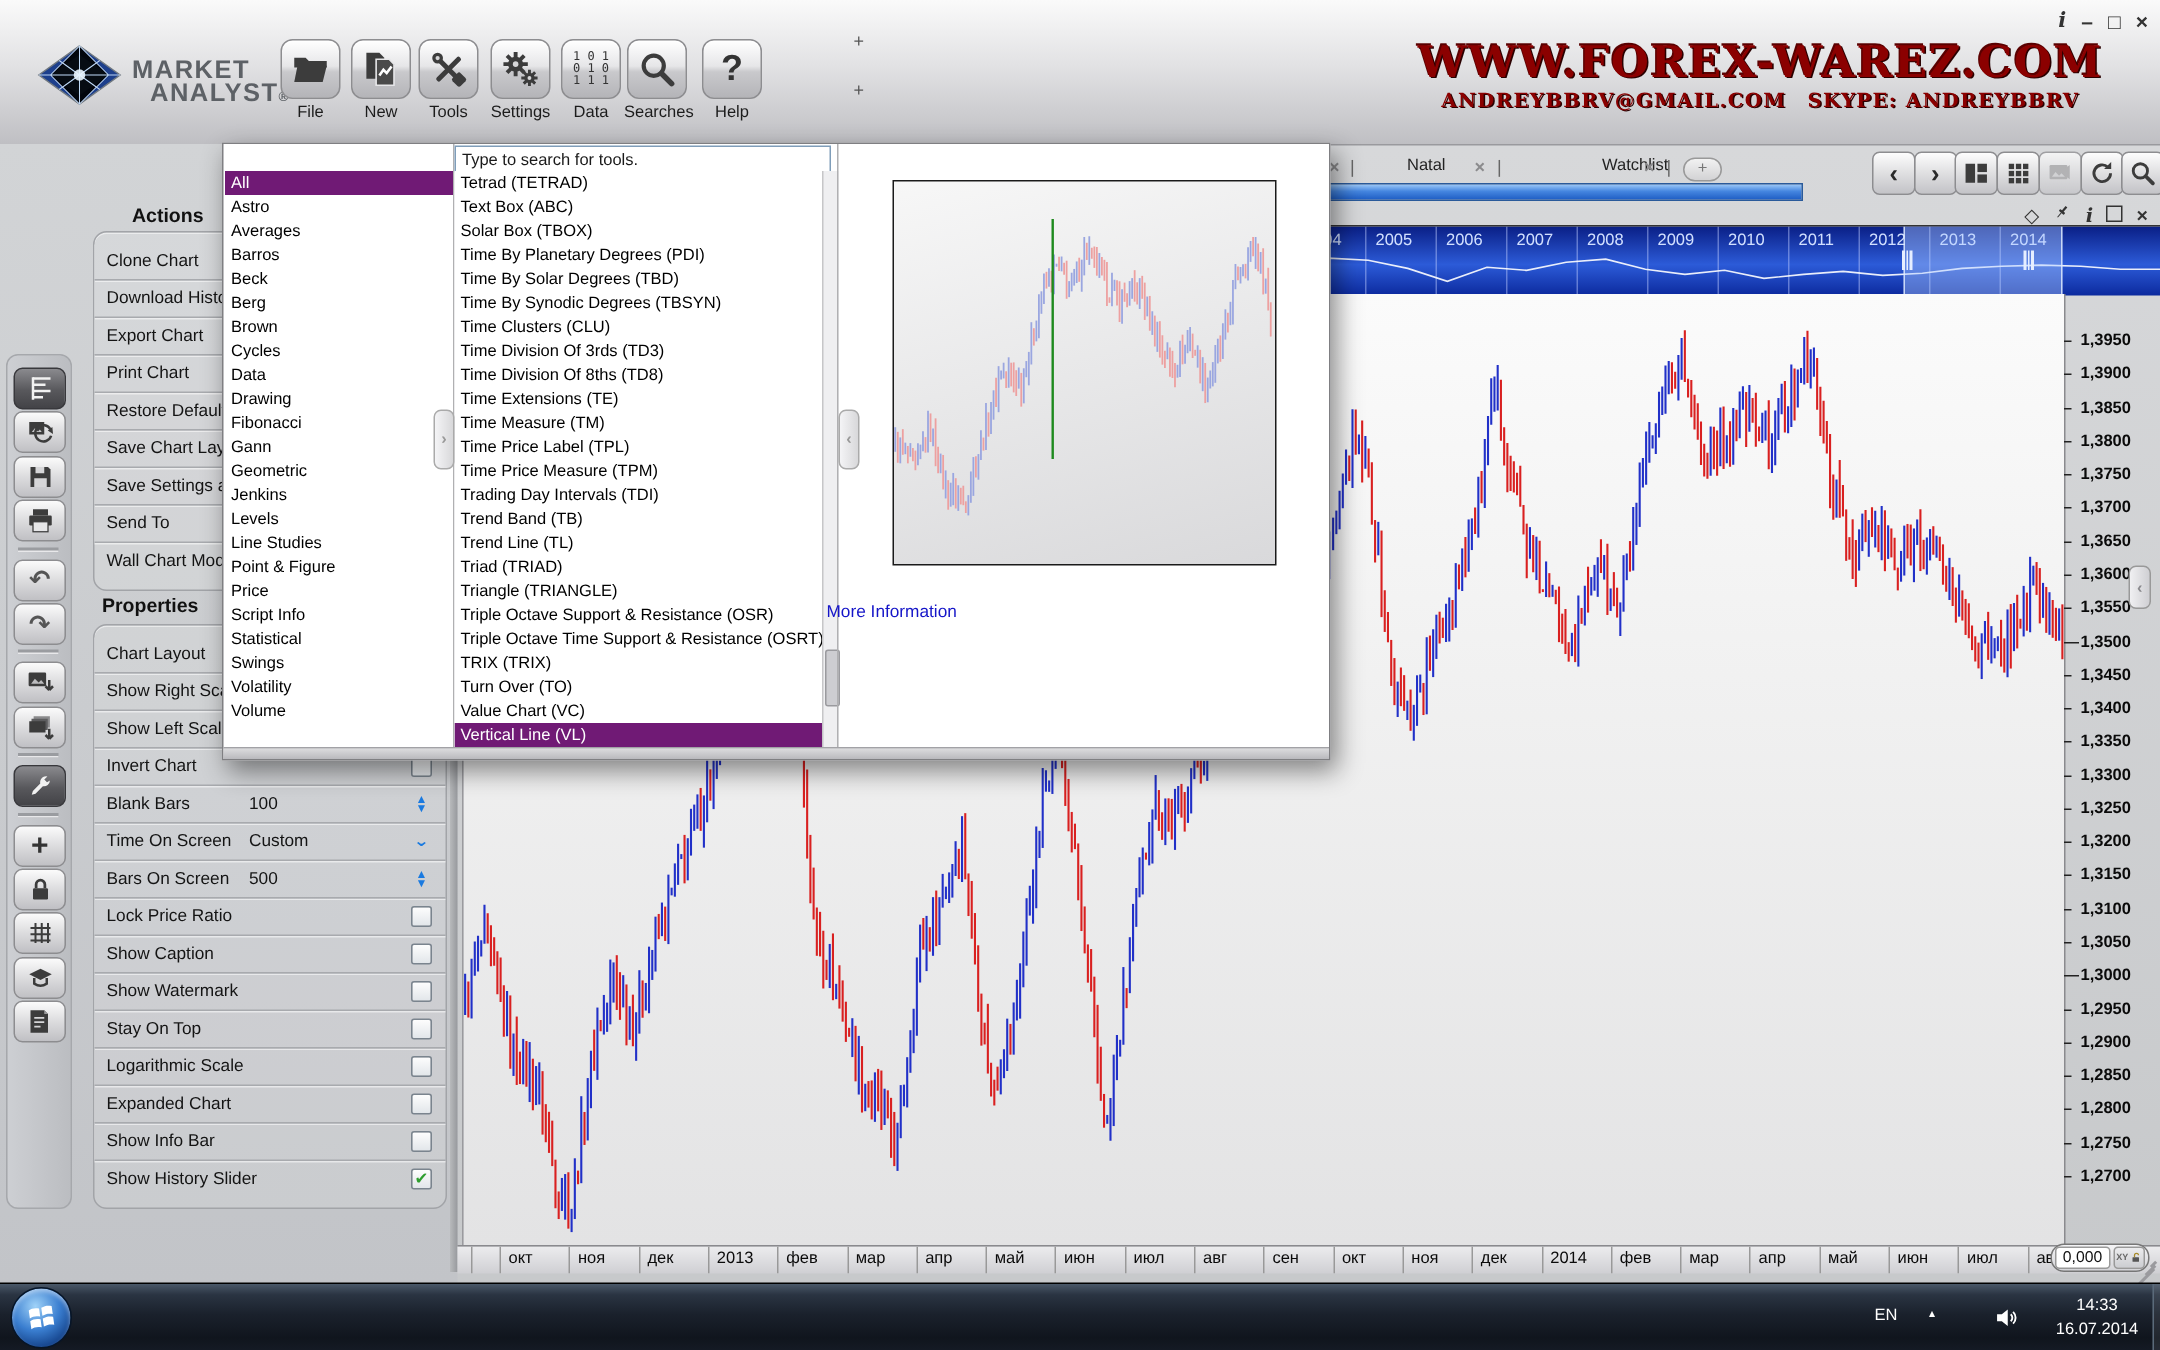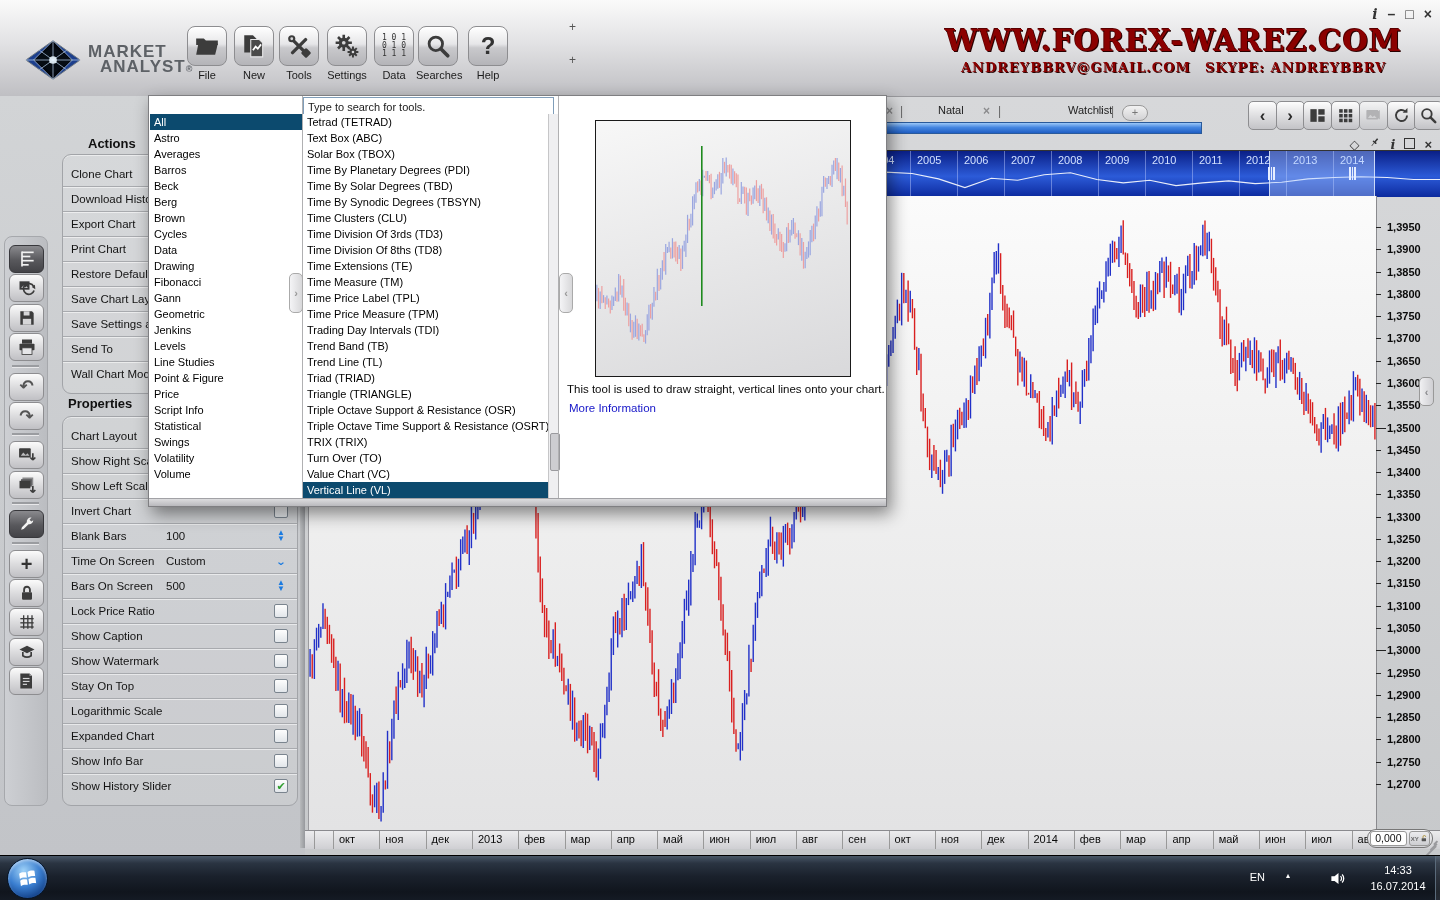--- a/index.html
+++ b/index.html
@@ -4,21 +4,21 @@
 <style>
   html,body{margin:0;padding:0;background:#000;}
   #stage{position:relative;width:1440px;height:900px;overflow:hidden;
     font-family:"Liberation Sans","DejaVu Sans",sans-serif;
     background:linear-gradient(180deg,#d9dadc,#c6c8ca);}
   .abs{position:absolute;}
   
   #chrome{left:0;top:0;width:1440px;height:96px;
     background:linear-gradient(180deg,#fafafa,#e2e2e4 45%,#cfcfd2 75%,#bfbfc3);
     border-bottom:1px solid #9a9a9e;}
-  .brand{left:24px;top:28px;width:230px;height:64px;display:flex;align-items:center;}
+  .brand{left:24px;top:8px;width:230px;height:64px;display:flex;align-items:flex-end;}
   .brand-txt{margin-left:6px;color:#5d6166;font-weight:bold;line-height:15px;font-size:17px;letter-spacing:1px;}
   .brand-txt .l2{margin-left:12px;}
   .tb-item{position:absolute;top:26px;width:44px;text-align:center;cursor:default;}
   .tb-btn{width:38px;height:38px;margin:0 auto;border:1px solid #8d8d90;border-radius:8px;
     background:linear-gradient(180deg,#ffffff,#e6e6e8 45%,#c9c9cc 55%,#b4b4b8);
     box-shadow:inset 0 1px 0 rgba(255,255,255,.9);display:flex;align-items:center;justify-content:center;}
   .tb-btn svg{width:26px;height:26px;}
   .tb-lb{font-size:11px;color:#1c1c1c;margin-top:3px;}
   .bin{font-family:"DejaVu Sans Mono",monospace;font-size:8px;font-weight:normal;color:#333;line-height:8px;}
   .qmark{font-size:24px;font-weight:bold;color:#333;}
@@ -102,33 +102,33 @@
   #cursorbox .xy{width:20px;height:13px;border:1px solid #999;border-radius:3px;
     background:linear-gradient(180deg,#ececee,#cccdd1);display:flex;align-items:center;justify-content:center;gap:1px;}
   #cursorbox .xy b{font-size:6px;color:#666;}
   .grip{right:2px;bottom:47px;width:14px;height:12px;}
   .grip i{position:absolute;background:#9a9a9e;height:1.5px;display:block;transform:rotate(-45deg);}
   
   #dlg{left:148px;top:95px;width:737px;height:410px;background:#fff;border:1px solid #7f7f82;
     box-shadow:4px 7px 16px rgba(0,0,0,.45);z-index:50;}
   .lst{position:absolute;overflow:hidden;background:#fff;}
   .list-item{height:16px;line-height:16px;font-size:11px;color:#000;padding-left:4px;white-space:nowrap;}
-  .list-item.selected{background:#0c4a6e;color:#fff;}
+  .list-item.selected{background:#701a75;color:#fff;}
   #dlg .vsep{position:absolute;top:0;width:1px;height:402px;background:#b0b0b2;}
   #searchbox{position:absolute;left:154px;top:1px;width:245px;height:15px;border:1px solid #7f9db9;
     font-size:11px;color:#1a1a1a;padding:1px 0 0 4px;font-family:inherit;background:#fff;box-sizing:content-box;}
   .chevbtn{position:absolute;width:12px;height:38px;border:1px solid #aaa;border-radius:5px;
     background:linear-gradient(90deg,#f4f4f6,#d8d8da);color:#999;font-size:11px;font-weight:bold;
     display:flex;align-items:center;justify-content:center;}
   #tscroll{position:absolute;left:399px;top:18px;width:10px;height:384px;background:#efeff1;border-left:1px solid #c6c6c8;}
   #tthumb{position:absolute;left:0.5px;top:319px;width:8px;height:36px;background:#cdcdd1;border:1px solid #9a9a9e;border-radius:2px;}
   #minichart{position:absolute;left:446px;top:24px;width:254px;height:255px;border:1px solid #1a1a1a;
     background:linear-gradient(165deg,#f7f7f7,#d9d9db);}
   #dlgdesc{position:absolute;left:418px;top:287px;width:452px;font-size:11.5px;color:#0a0a0a;}
-  #dlglink{position:absolute;left:420px;top:306px;font-size:11.5px;color:#1515c8;}
+  #dlglink{position:absolute;left:402px;top:306px;font-size:11.5px;color:#1515c8;}
   #dlgfoot{position:absolute;left:0;bottom:0;width:100%;height:7px;background:linear-gradient(180deg,#dcdcde,#b9b9bd);border-top:1px solid #a2a2a6;}
   
   #taskbar{left:0;top:855px;width:1440px;height:45px;z-index:60;
     background:linear-gradient(180deg,#4a5868,#2a3442 16%,#1a212c 45%,#10151d 80%,#151b25);border-top:1px solid #000;}
   #orb{left:7px;top:2px;width:39px;height:39px;border-radius:50%;
     background:radial-gradient(circle at 40% 30%,#9fd2f8,#3a7ed0 45%,#123f86 80%,#0a2550);border:1px solid #071527;
     display:flex;align-items:center;justify-content:center;box-shadow:inset 0 2px 3px rgba(255,255,255,.5);}
   #orb svg{width:24px;height:24px;}
   .tray{color:#fff;font-size:11px;}
   #clock{right:6px;top:6px;width:72px;text-align:center;color:#fff;font-size:11px;line-height:16px;}
@@ -1442,21 +1442,20 @@
           <line x1="241.08" x2="241.08" y1="37.0" y2="58.3" stroke="#9aa6e0" stroke-width="1.2"></line>
           <line x1="242.76" x2="242.76" y1="41.4" y2="59.9" stroke="#eda0a0" stroke-width="1.2"></line>
           <line x1="244.44" x2="244.44" y1="47.0" y2="61.5" stroke="#9aa6e0" stroke-width="1.2"></line>
           <line x1="246.12" x2="246.12" y1="44.5" y2="75.3" stroke="#eda0a0" stroke-width="1.2"></line>
           <line x1="247.80" x2="247.80" y1="64.7" y2="74.8" stroke="#9aa6e0" stroke-width="1.2"></line>
           <line x1="249.48" x2="249.48" y1="57.5" y2="86.0" stroke="#eda0a0" stroke-width="1.2"></line>
           <line x1="251.16" x2="251.16" y1="80.5" y2="103.4" stroke="#eda0a0" stroke-width="1.2"></line>
           <line x1="105.8" x2="105.8" y1="25" y2="185" stroke="#1e8a1e" stroke-width="1.6"></line>
         </svg>
     </div>
-    <div id="dlgdesc">This tool is used to draw straight, vertical lines onto your chart.</div>
     <div id="dlglink">More Information</div>
     <div id="dlgfoot"></div>
   </div>
 
   <div id="taskbar" class="abs">
     <div id="orb" class="abs">
       <svg viewBox="0 0 24 24">
         <g fill="#fff" transform="rotate(-8 12 12)">
           <path d="M4 5.5c2-1.2 4-1.2 7-.4v5.4c-3-.8-5-.8-7 .4z"></path>
             <path d="M12.5 4.9c2.5-1 4.5-1 7-.2v5.4c-2.5-.8-4.5-.8-7 .2z"></path>

